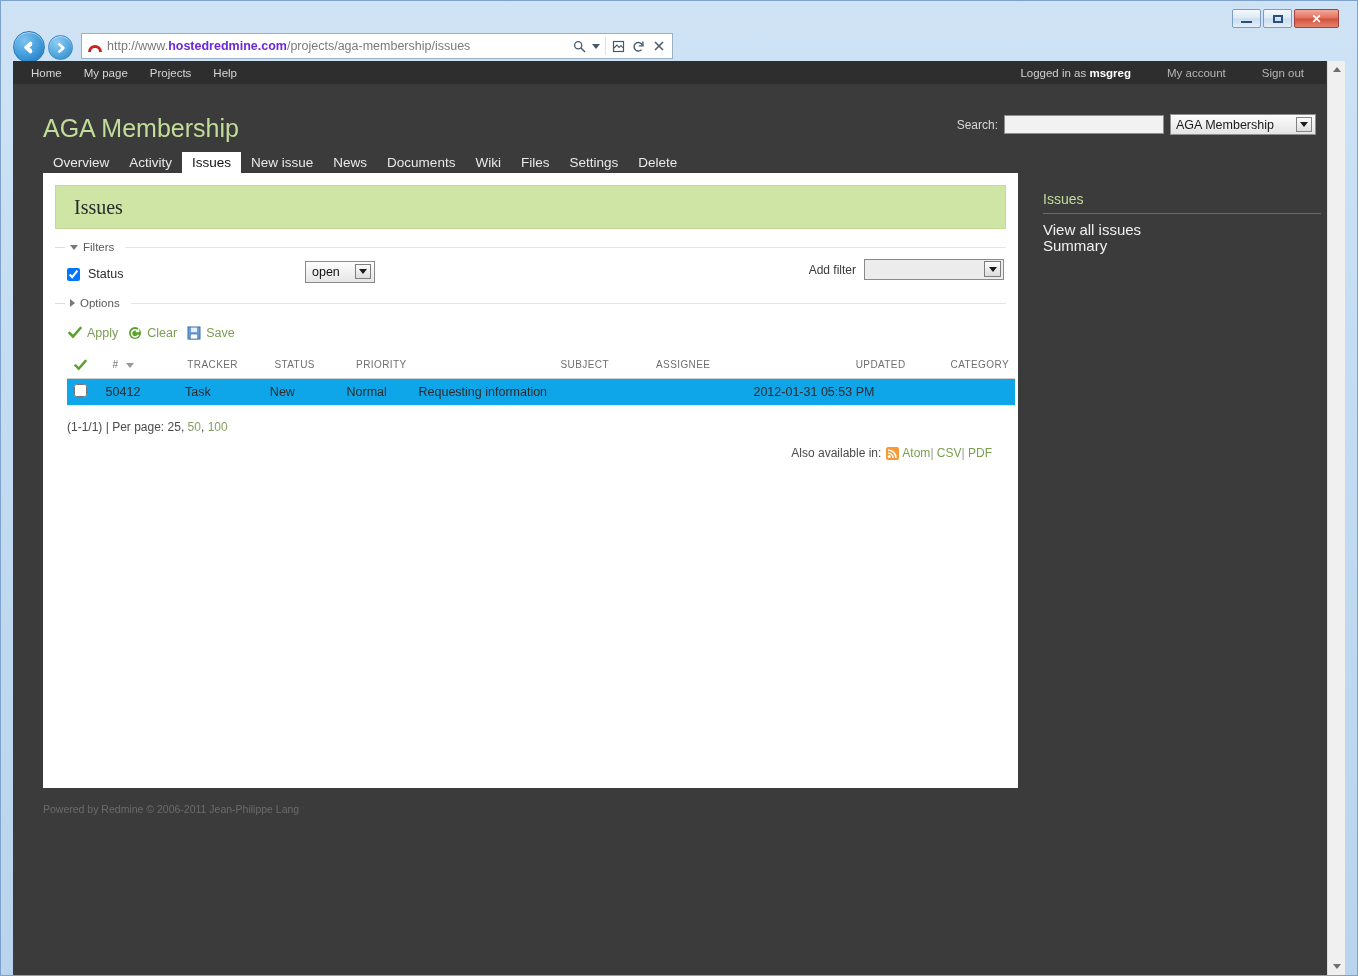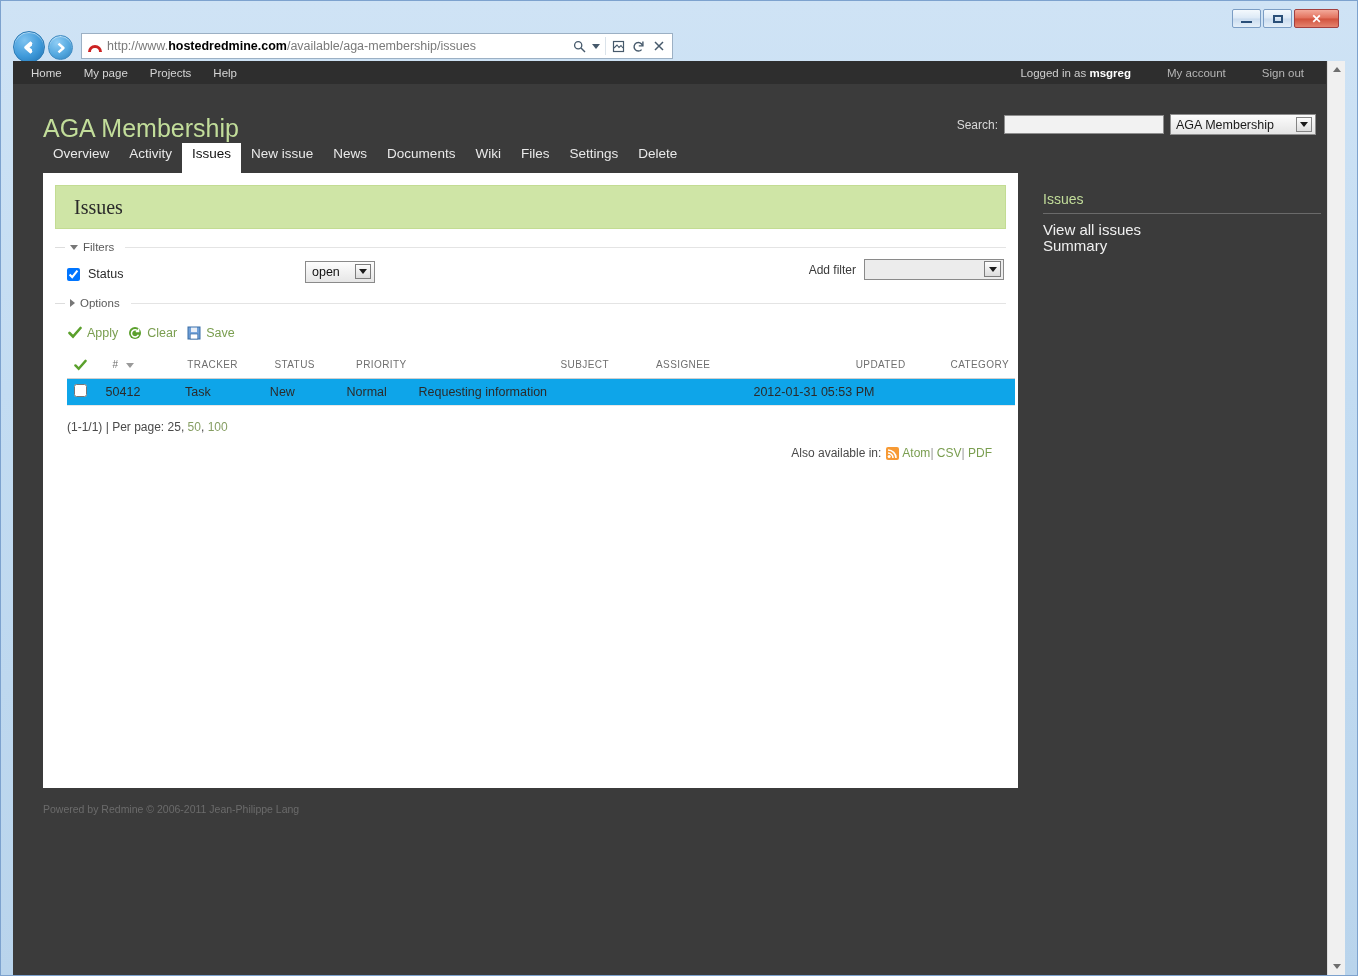--- a/index.html
+++ b/index.html
@@ -62,21 +62,21 @@
   }
   #addr-wrap {
     position: absolute; left: 80px; top: 4px; width: 592px; height: 26px;
     background: #fff; border: 1px solid #9cb0c4;
     display: flex; align-items: center;
   }
   #addr-fav { margin-left: 6px; margin-right: 5px; display:flex; }
   #addr-url {
     flex: 1; font-size: 12.5px; color: #7a7a7a; white-space: nowrap; overflow:hidden;
   }
-  #addr-url b { color: #000000; font-weight: bold; }
+  #addr-url b { color: #6d28d9; font-weight: bold; }
   #addr-icons { display:flex; align-items:center; gap:5px; padding:0 6px; color:#46596b; font-size:13px; }
   .addr-sep { width:1px; height:18px; background:#dbe3ea; }
 
   
   #tabstrip { position: absolute; left: 676px; top: 31px; height: 31px; display:flex; align-items:flex-end; }
   #browser-tab {
     width: 192px; height: 28px; background: #fff;
     border: 1px solid #9cb0c4; border-bottom: none;
     border-radius: 3px 3px 0 0;
     display: flex; align-items: center; padding: 0 6px;
@@ -140,21 +140,21 @@
   }
   .caret-dn { width:0;height:0;border-left:4px solid transparent;border-right:4px solid transparent;border-top:5px solid #1a1a1a; }
 
   
   #maintabs {
     position: relative; height: 22px; padding-left: 30px;
     display:flex; align-items:flex-end; gap: 0px; background:#3b3b3b;
   }
   .mtab {
     font-size: 13.5px; color: #e9e9e9; text-decoration:none;
-    padding: 2px 10px 11px 10px; line-height:17px;
+    padding: 2px 10px 2px 10px; line-height:17px;
   }
   .mtab.sel { background:#fff; color:#111; }
 
   
   #content-wrap { position:relative; height: 625px; }
   #content {
     position:absolute; left: 30px; top: 0; width: 975px; height: 615px;
     background: #ffffff;
   }
   #sidebar { position:absolute; left: 1030px; top: 18px; width: 280px; }
@@ -275,21 +275,21 @@
         </svg>
     </div>
 
     <div id="addr-wrap">
       <span id="addr-fav">
         <svg width="14" height="13" viewBox="0 0 14 13">
             <path d="M1.5 12 A5.5 5.5 0 0 1 12.5 12" stroke="#cc2222" stroke-width="3" fill="none"></path>
             <path d="M4.2 12 A2.8 2.8 0 0 1 9.8 12" stroke="#ffffff" stroke-width="1.6" fill="none"></path>
           </svg>
       </span>
-      <span id="addr-url"><span>http://www.</span><b>hostedredmine.com</b><span>/available/aga-membership/issues</span></span>
+      <span id="addr-url"><span>http://www.</span><b>hostedredmine.com</b><span>/projects/aga-membership/issues</span></span>
       <span id="addr-icons">
         <span class="ico16">
           <svg width="13" height="13" viewBox="0 0 13 13">
               <circle cx="5.2" cy="5.2" r="3.6" stroke="#46596b" stroke-width="1.3" fill="none"></circle>
               <path d="M8 8 L12 12" stroke="#46596b" stroke-width="1.4"></path>
             </svg>
         </span>
         <span class="caret-dn" style="border-top-color:#46596b"></span>
         <i class="addr-sep"></i>
         <span class="ico16">

